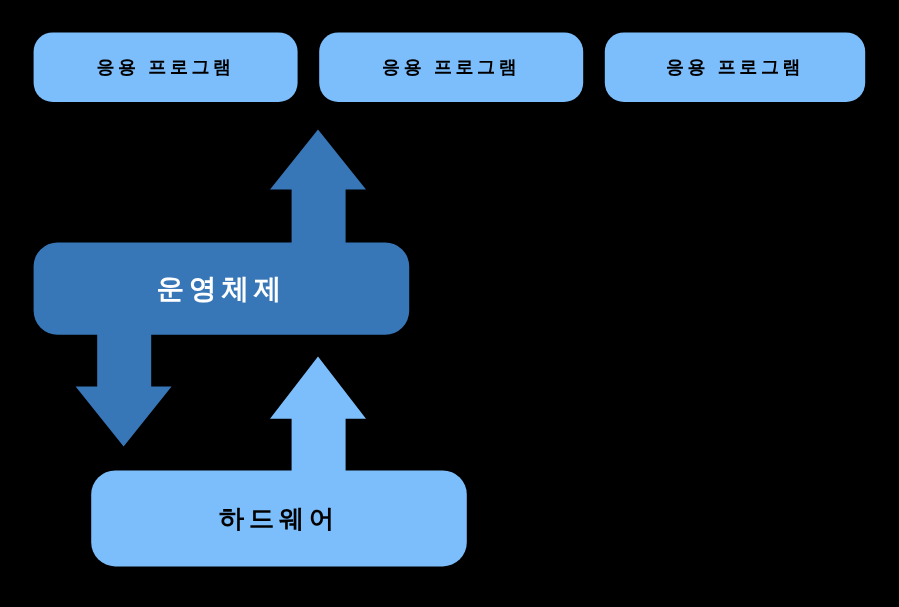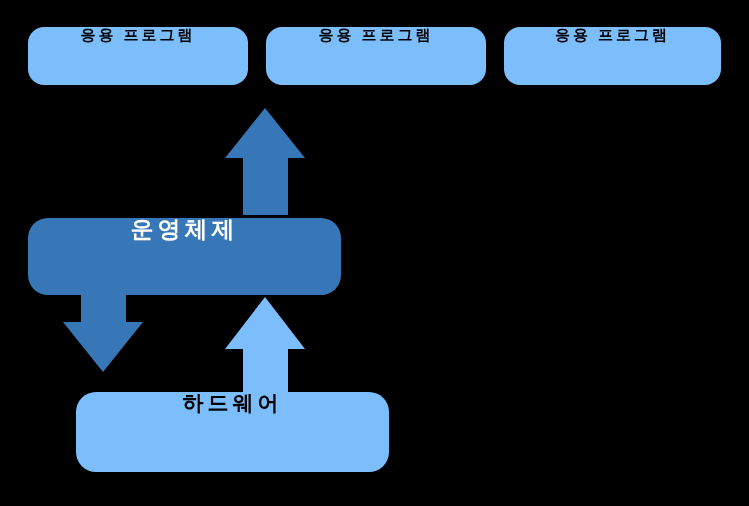--- a/index.html
+++ b/index.html
@@ -15,21 +15,21 @@
   }
   #diagram {
     position: relative;
     width: 749px;
     height: 506px;
     background: #000000;
   }
   .node {
     position: absolute;
     display: flex;
-    align-items: flex-start;
+    align-items: center;
     justify-content: center;
     box-sizing: border-box;
     border-radius: 18px;
     text-align: center;
     user-select: none;
   }
   .node-label {
     font-weight: bold;
     letter-spacing: 3px;
     white-space: nowrap;
@@ -47,21 +47,21 @@
     font-size: 15px;
   }
   #app-box-1 { left: 28px;  width: 220px; }
   #app-box-2 { left: 266px; width: 220px; }
   #app-box-3 { left: 504px; width: 217px; }
 
   
   #os-box {
     background: #3777b8;
     left: 28px;
-    top: 218px;
+    top: 202px;
     width: 313px;
     height: 77px;
     border-radius: 20px;
   }
   #os-box .node-label {
     color: #ffffff;
     font-size: 23px;
     letter-spacing: 4px;
   }
 

